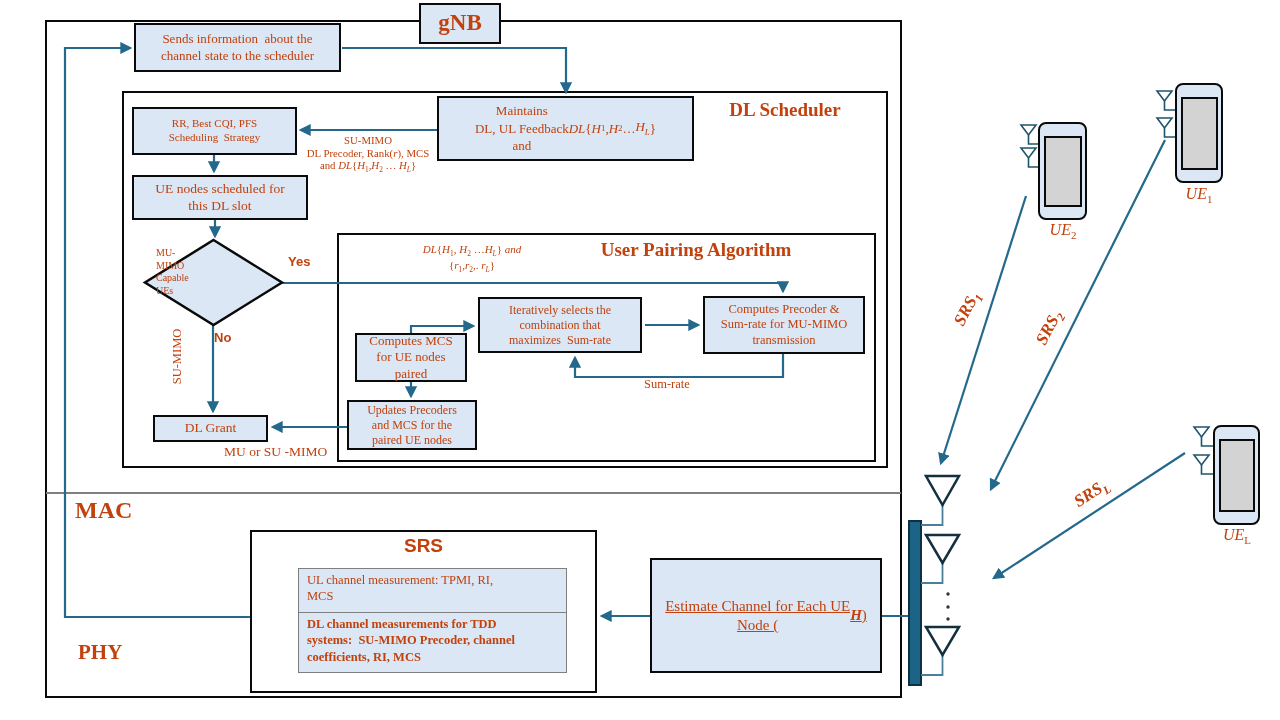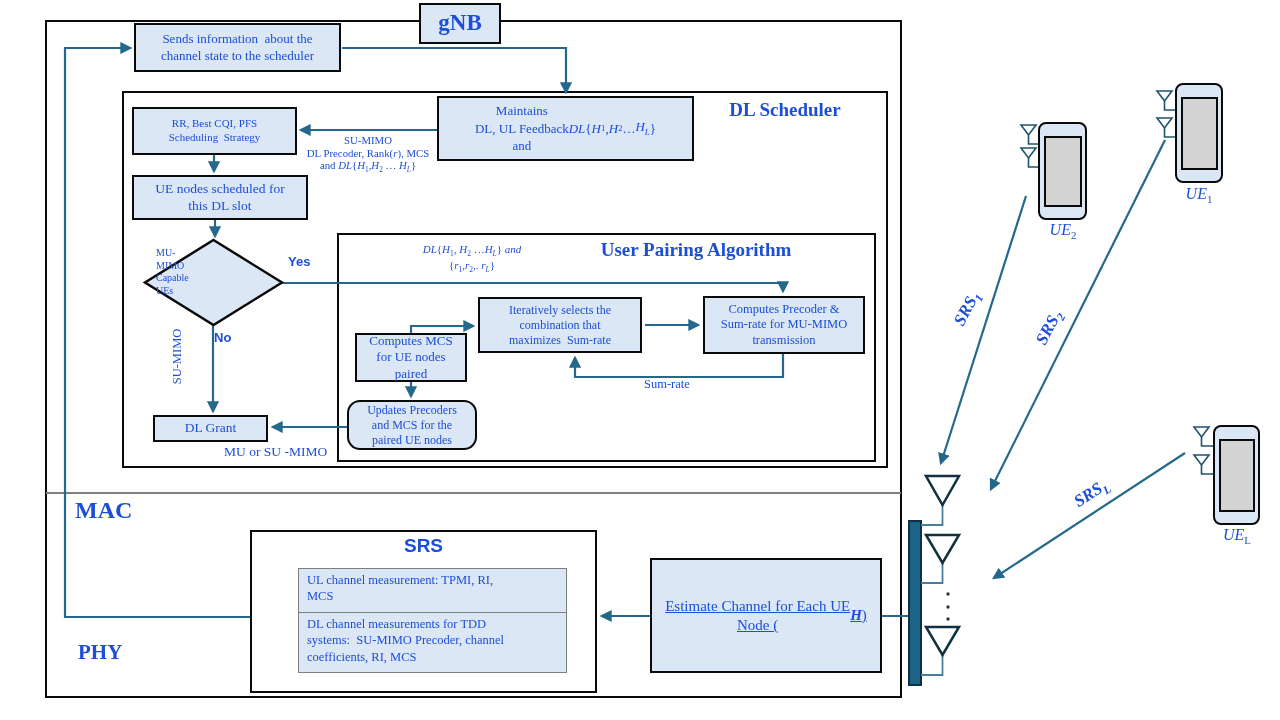--- a/index.html
+++ b/index.html
@@ -1,17 +1,17 @@
 <!DOCTYPE html>
 <html><head>
 <meta charset="utf-8">
 <style>
   html,body{margin:0;padding:0;background:#fff;}
   #stage{position:relative;width:1280px;height:720px;background:#fff;overflow:hidden;
-         font-family:"Liberation Serif",serif;color:#1d4ed8;}
+         font-family:"Liberation Serif",serif;color:#c2410c;}
   .frame{position:absolute;border:2px solid #0a0a0a;background:transparent;box-sizing:border-box;}
   .node{position:absolute;background:#dbe7f5;border:2px solid #0a0a0a;box-sizing:border-box;
         display:flex;align-items:center;justify-content:center;text-align:center;line-height:1.25;}
   .lbl{position:absolute;box-sizing:border-box;}
   .bold-serif{font-weight:bold;font-family:"Liberation Serif",serif;}
   .sans{font-family:"Liberation Sans",sans-serif;}
   svg{position:absolute;left:0;top:0;}
   sub{font-size:0.68em;}
 
   
@@ -23,29 +23,29 @@
 
   
   #n-gnb{left:419px;top:3px;width:82px;height:41px;font-size:23px;font-weight:bold;z-index:5;}
   #n-sends{left:134px;top:23px;width:207px;height:49px;font-size:13px;z-index:5;}
   #n-maintains{left:437px;top:96px;width:257px;height:65px;font-size:13px;line-height:1.35;z-index:5;}
   #n-rr{left:132px;top:107px;width:165px;height:48px;font-size:11px;z-index:5;}
   #n-uesched{left:132px;top:175px;width:176px;height:45px;font-size:13.5px;z-index:5;}
   #n-cmcs{left:355px;top:333px;width:112px;height:49px;font-size:13px;z-index:5;}
   #n-iter{left:478px;top:297px;width:164px;height:56px;font-size:12px;z-index:5;}
   #n-cprec{left:703px;top:296px;width:162px;height:58px;font-size:12.5px;z-index:5;}
-  #n-upd{left:347px;top:400px;width:130px;height:50px;font-size:12px;z-index:5;border-radius:13px;}
+  #n-upd{left:347px;top:400px;width:130px;height:50px;font-size:12px;z-index:5;}
   #n-grant{left:153px;top:415px;width:115px;height:27px;font-size:13.5px;z-index:5;}
   #n-est{left:650px;top:558px;width:232px;height:115px;font-size:15px;z-index:5;text-decoration:underline;}
 
   
   #srs-row-ul{left:298px;top:568px;width:269px;height:45px;background:#dbe7f5;border:1.5px solid #7f7f7f;
               font-size:12.5px;text-align:left;padding:3px 8px;z-index:5;line-height:1.3;}
   #srs-row-dl{left:298px;top:612px;width:269px;height:61px;background:#dbe7f5;border:1.5px solid #7f7f7f;
-              font-size:12.5px;text-align:left;padding:3px 8px;z-index:5;line-height:1.3;}
+              font-size:12.5px;text-align:left;padding:3px 8px;z-index:5;line-height:1.3;font-weight:bold;}
 
   
   #t-scheduler{left:700px;top:99px;width:170px;font-size:19px;text-align:center;z-index:5;}
   #t-pairing{left:560px;top:239px;width:272px;font-size:19px;text-align:center;z-index:5;}
   #t-mac{left:75px;top:467px;font-size:24px;z-index:5;margin-top:30px;}
   #t-phy{left:78px;top:640px;font-size:21px;z-index:5;}
   #t-srs{left:250px;top:535px;width:347px;font-size:19px;font-weight:bold;text-align:center;z-index:5;}
   #l-yes{left:288px;top:254px;font-size:13px;font-weight:bold;z-index:5;}
   #l-no{left:214px;top:330px;font-size:13px;font-weight:bold;z-index:5;}
   #l-sumimo-v{left:137px;top:349px;width:80px;text-align:center;font-size:12.5px;

